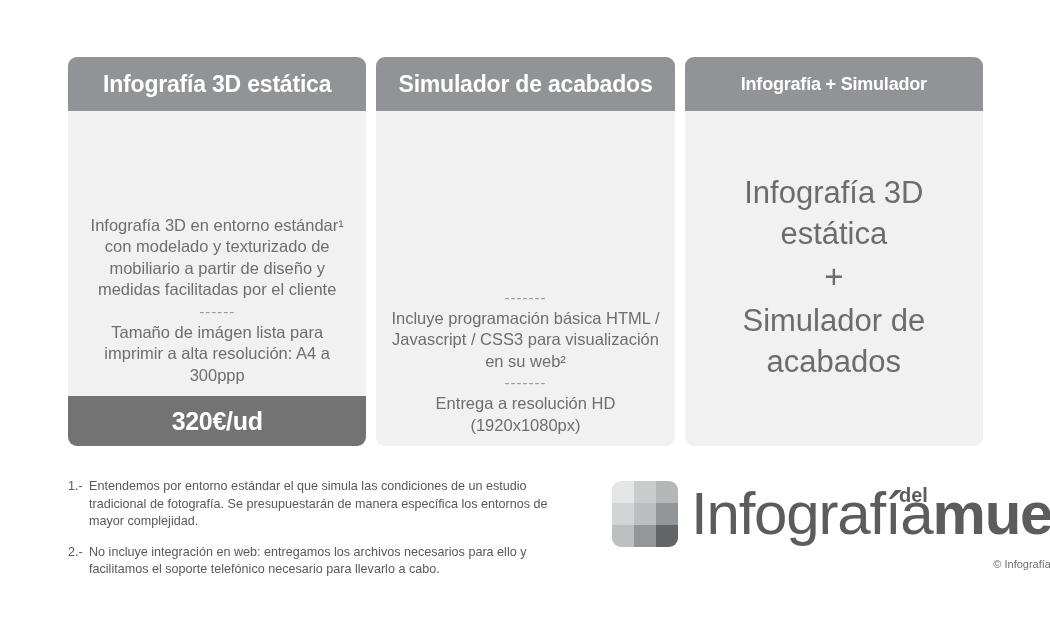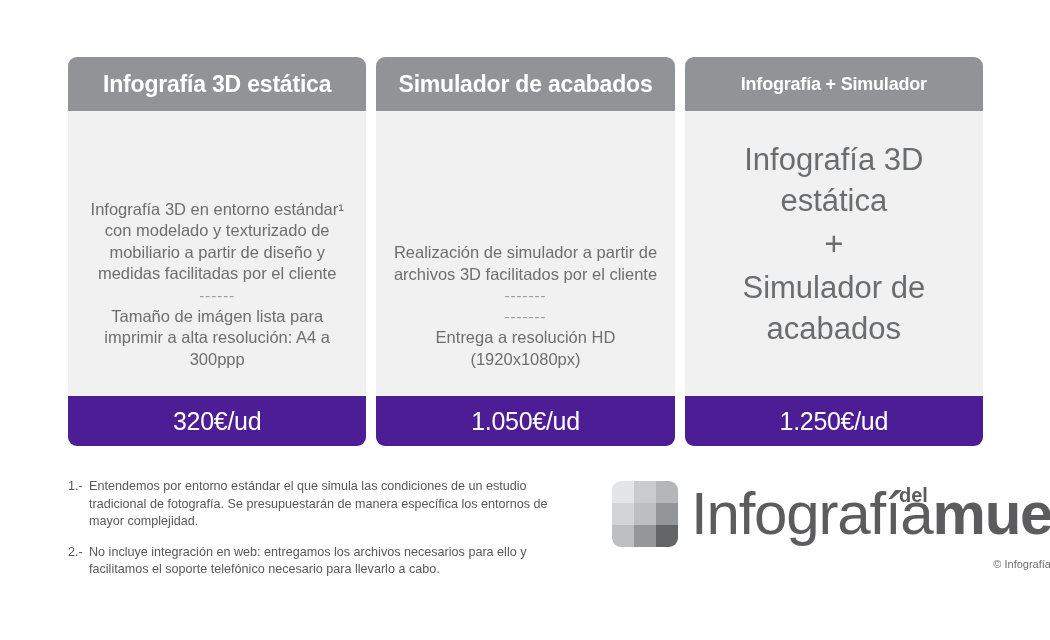--- a/index.html
+++ b/index.html
@@ -85,31 +85,30 @@
     line-height: 21px;
     margin: 0;
   }
   .plus {
     display: block;
     font-size: 33px;
     line-height: 46px;
     color: #6b6c6e;
   }
   .card-price {
-    background: #4c1d95;
+    background: #737373;
     color: #ffffff;
     height: 50px;
     min-height: 50px;
     display: flex;
     align-items: center;
     justify-content: center;
     font-size: 25px;
-    font-weight: normal;
+    font-weight: bold;
     letter-spacing: -0.3px;
-    margin-top: 16px;
   }
 
   
   .notes {
     position: absolute;
     left: 68px;
     top: 478px;
     width: 480px;
     color: #58585a;
     font-size: 12.6px;
@@ -196,36 +195,34 @@
       <span class="body-block">Infografía 3D en entorno estándar¹ con modelado y texturizado de mobiliario a partir de diseño y medidas facilitadas por el cliente</span>
       <span class="sep">------</span>
       <span class="body-block">Tamaño de imágen lista para imprimir a alta resolución: A4 a 300ppp</span>
     </div>
     <div class="card-price">320€/ud</div>
   </div>
 
   <div class="card">
     <div class="card-header">Simulador de acabados</div>
     <div class="card-body">
-      <span class="body-block">Realización de simulador a partir de archivos 3D facilitados por el cliente</span>
       <span class="sep">-------</span>
+      <span class="body-block">Incluye programación básica HTML / Javascript / CSS3 para visualización en su web²</span>
       <span class="sep">-------</span>
       <span class="body-block">Entrega a resolución HD (1920x1080px)</span>
     </div>
-    <div class="card-price">1.050€/ud</div>
   </div>
 
   <div class="card">
     <div class="card-header small">Infografía + Simulador</div>
     <div class="card-body big">
       <span class="body-block">Infografía 3D estática</span>
       <span class="plus">+</span>
       <span class="body-block">Simulador de acabados</span>
     </div>
-    <div class="card-price">1.250€/ud</div>
   </div>
 
 </div>
 
 <div class="notes">
   <div class="note">
     <span class="note-num">1.-</span>
     <span class="note-text">Entendemos por entorno estándar el que simula las condiciones de un estudio tradicional de fotografía. Se presupuestarán de manera específica los entornos de mayor complejidad.</span>
   </div>
   <div class="note">

